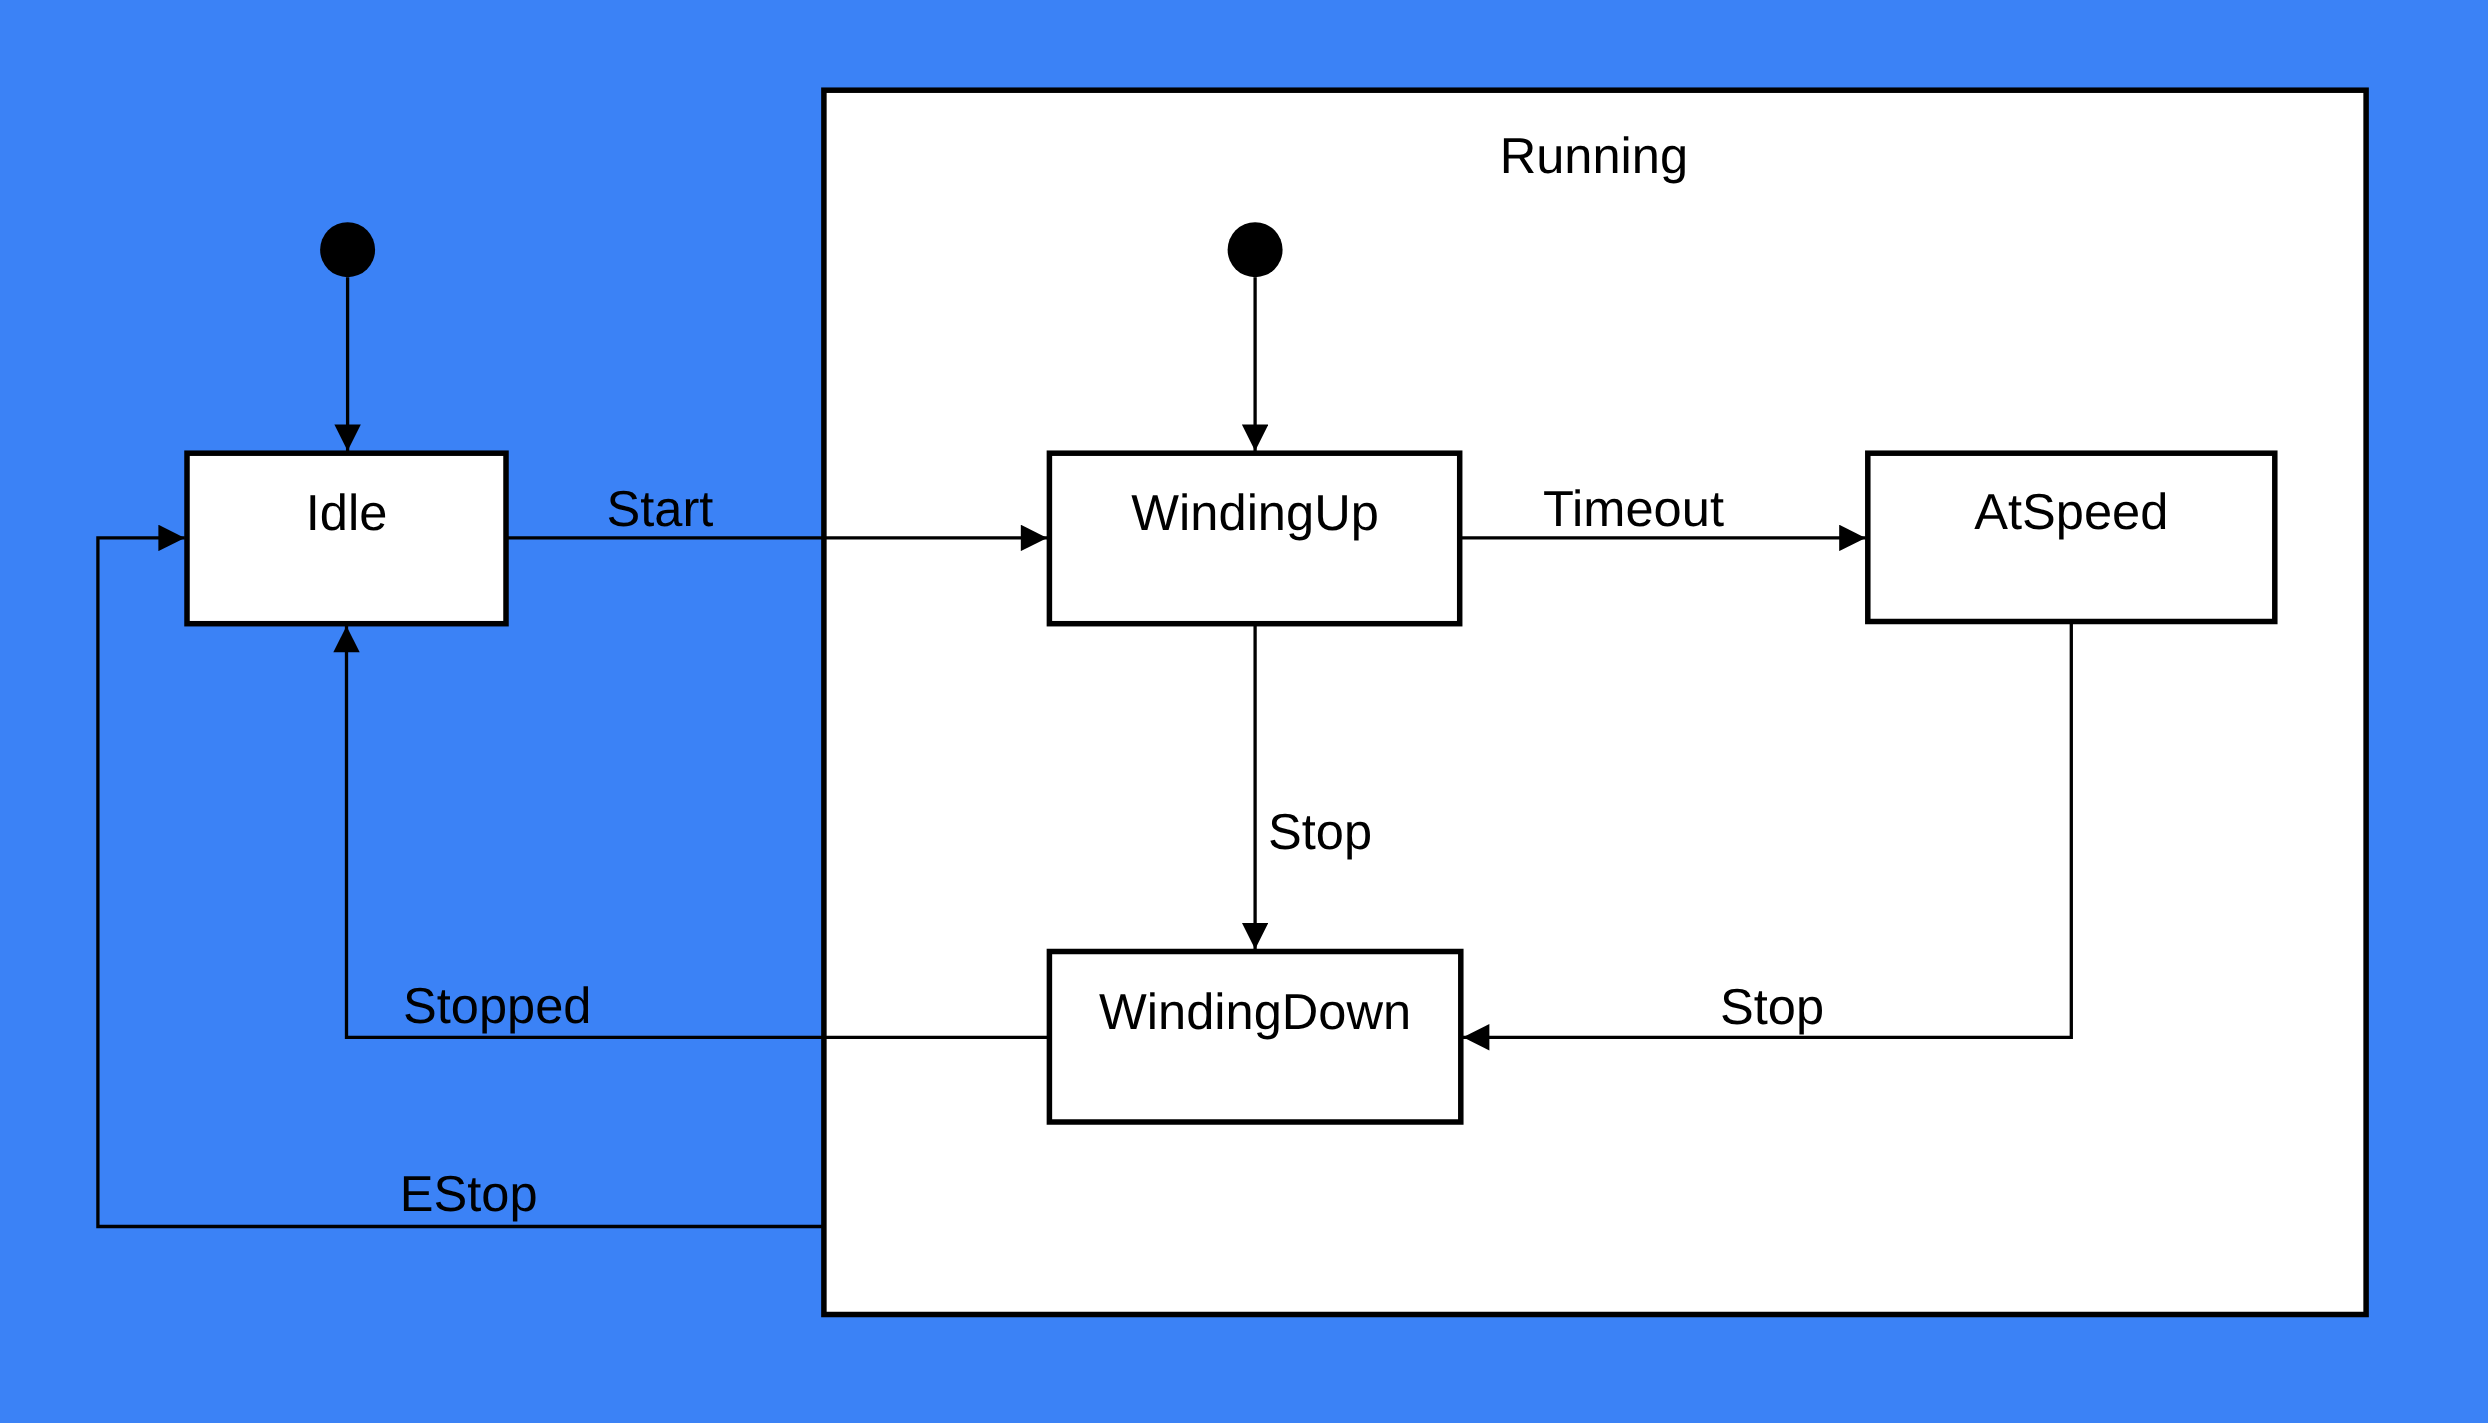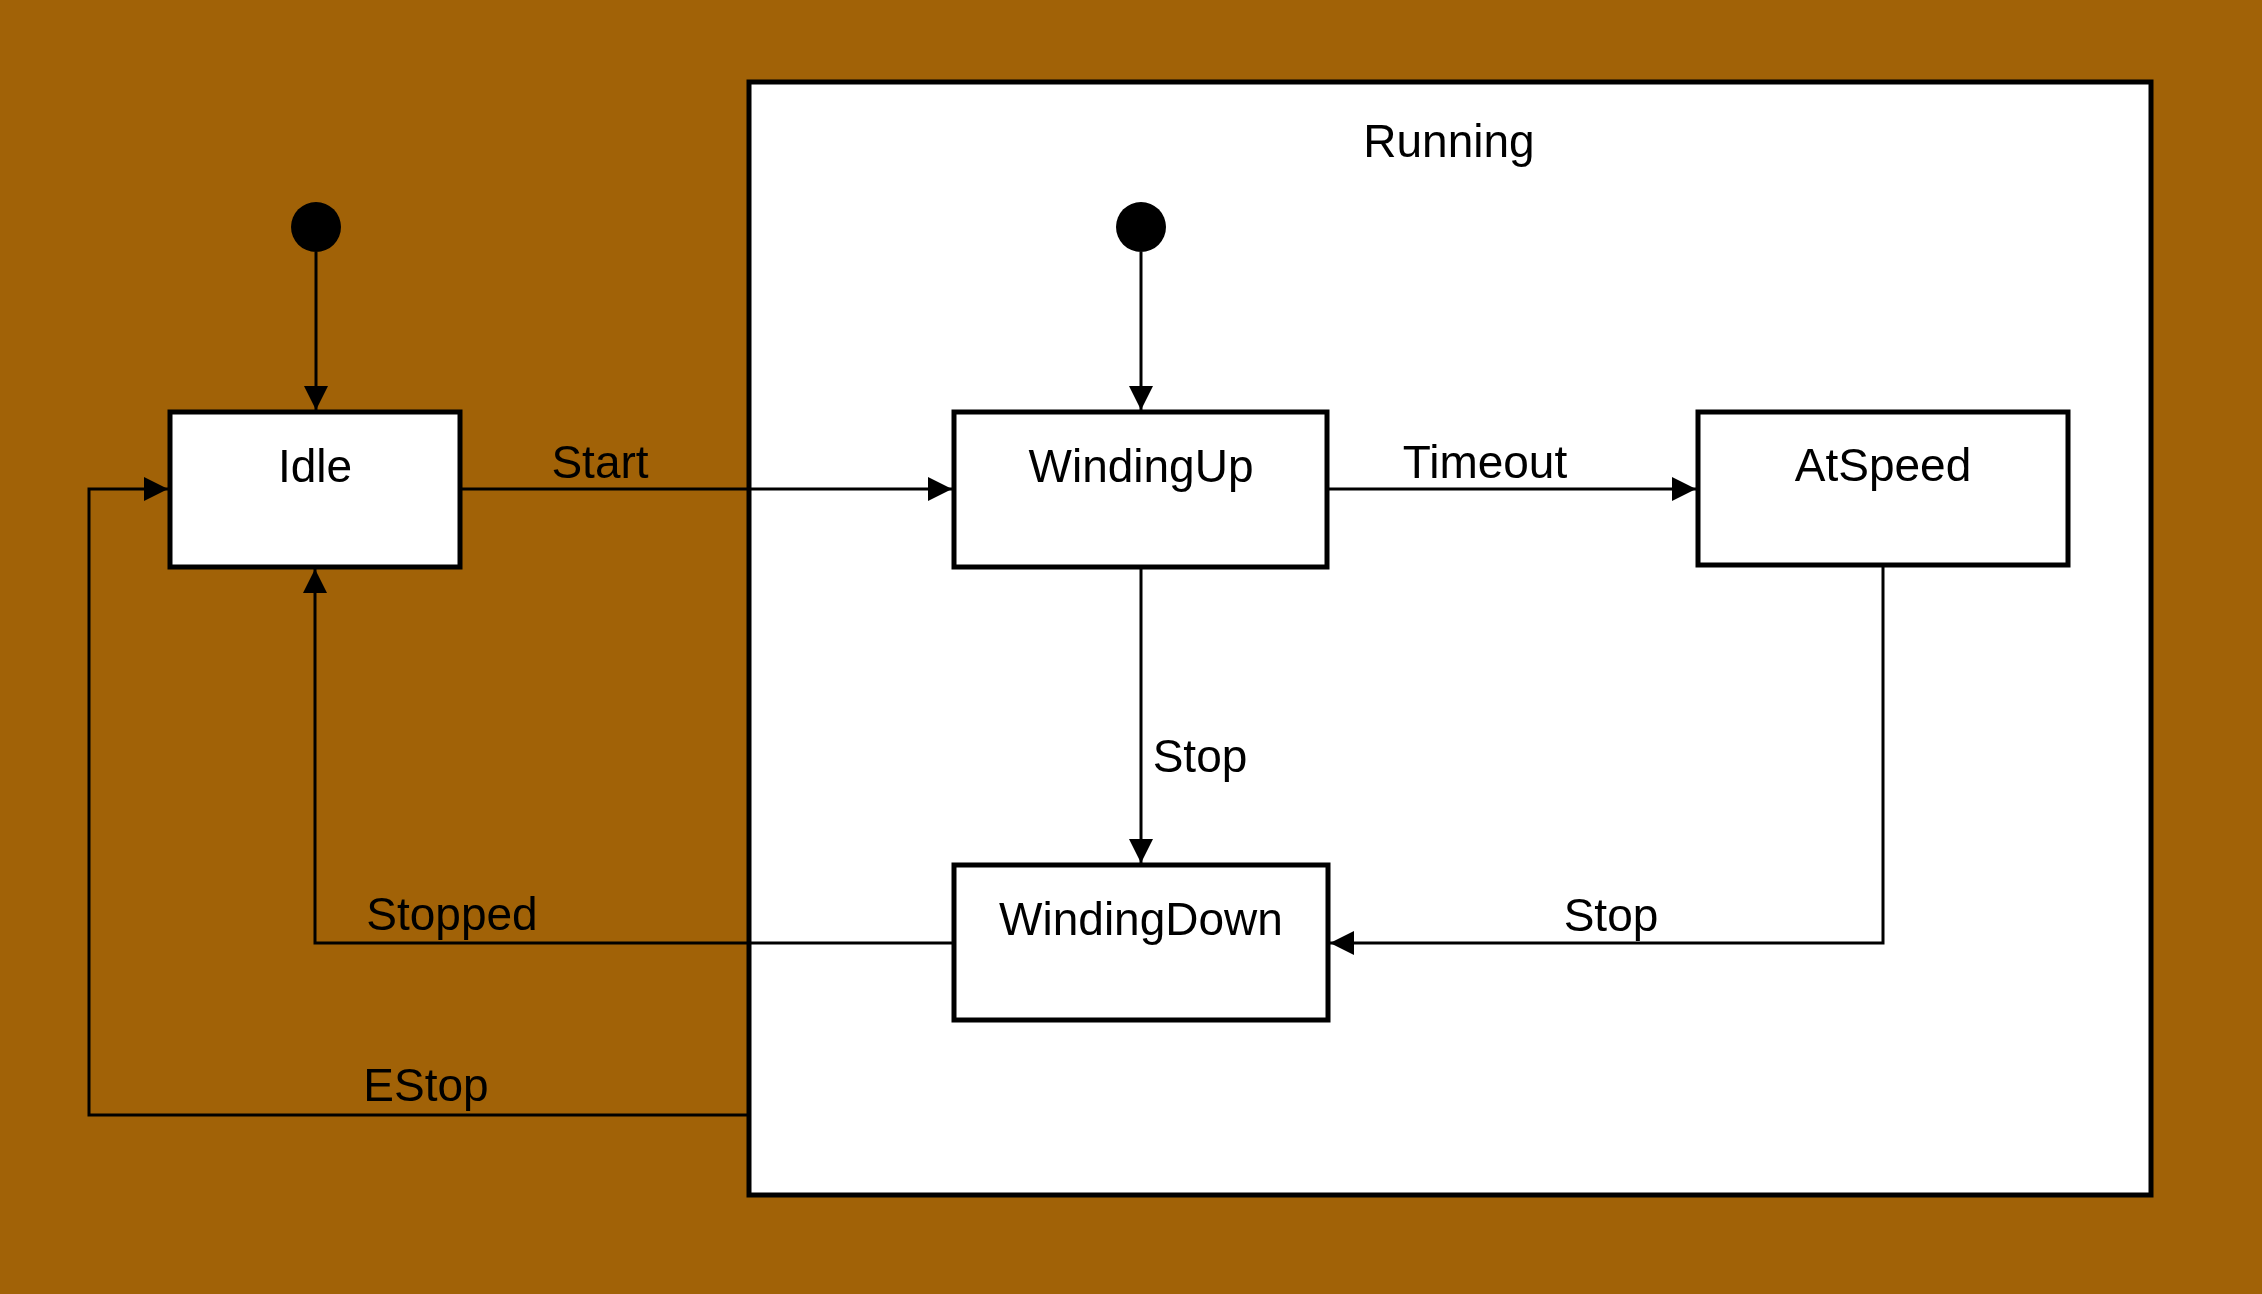--- a/index.html
+++ b/index.html
@@ -4,21 +4,21 @@
 <style>
   html, body {
     margin: 0;
     padding: 0;
     background: #ffffff;
   }
   .canvas {
     position: relative;
     width: 2262px;
     height: 1294px;
-    background: #a16207;
+    background: #3b82f6;
     overflow: hidden;
   }
   svg {
     display: block;
     width: 2262px;
     height: 1294px;
   }
   .state-shape {
     fill: #ffffff;
     stroke: #000000;

